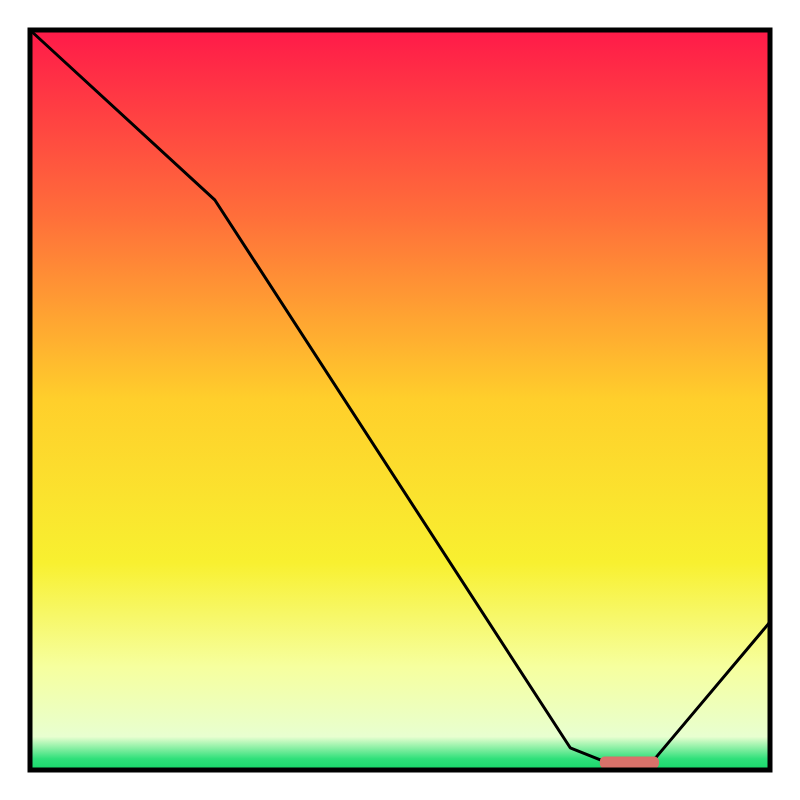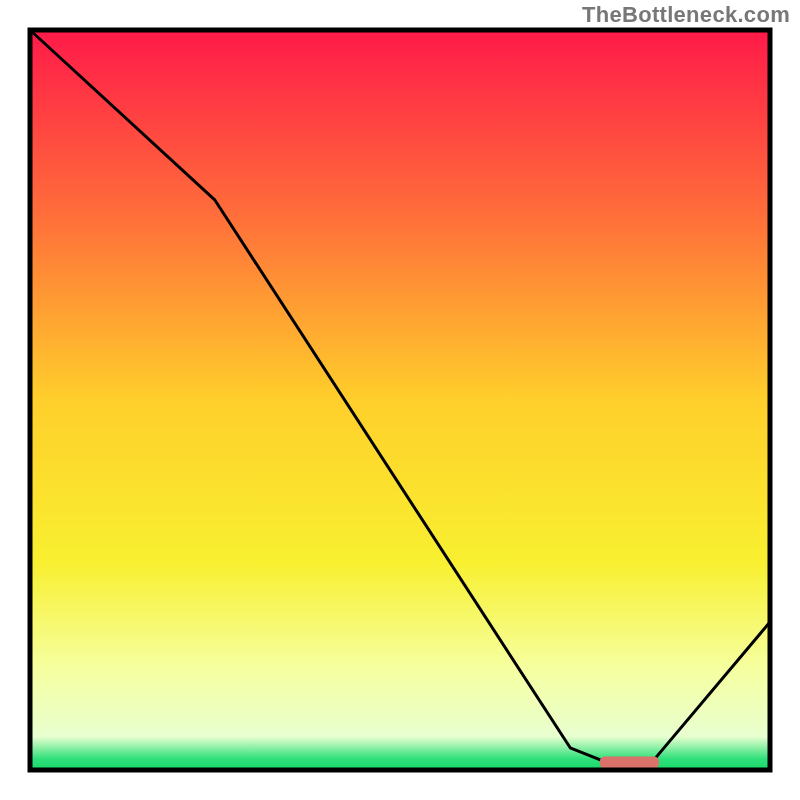--- a/index.html
+++ b/index.html
@@ -27,21 +27,20 @@
     letter-spacing: 0.3px;
     user-select: none;
   }
   svg { display: block; }
 </style>
 </head>
 <body>
 
 <div class="frame">
 
-  <div class="watermark">TheBottleneck.com</div>
 
   <svg width="800" height="800">
     <defs>
       <linearGradient id="bgGrad" x1="0" y1="0" x2="0" y2="1">
           <stop offset="0%" stop-color="#ff1a49"></stop>
           <stop offset="25%" stop-color="#ff6e3a"></stop>
           <stop offset="50%" stop-color="#ffcf2b"></stop>
           <stop offset="72%" stop-color="#f8f030"></stop>
           <stop offset="86%" stop-color="#f6ff9e"></stop>
           <stop offset="95.5%" stop-color="#e8ffd0"></stop>

